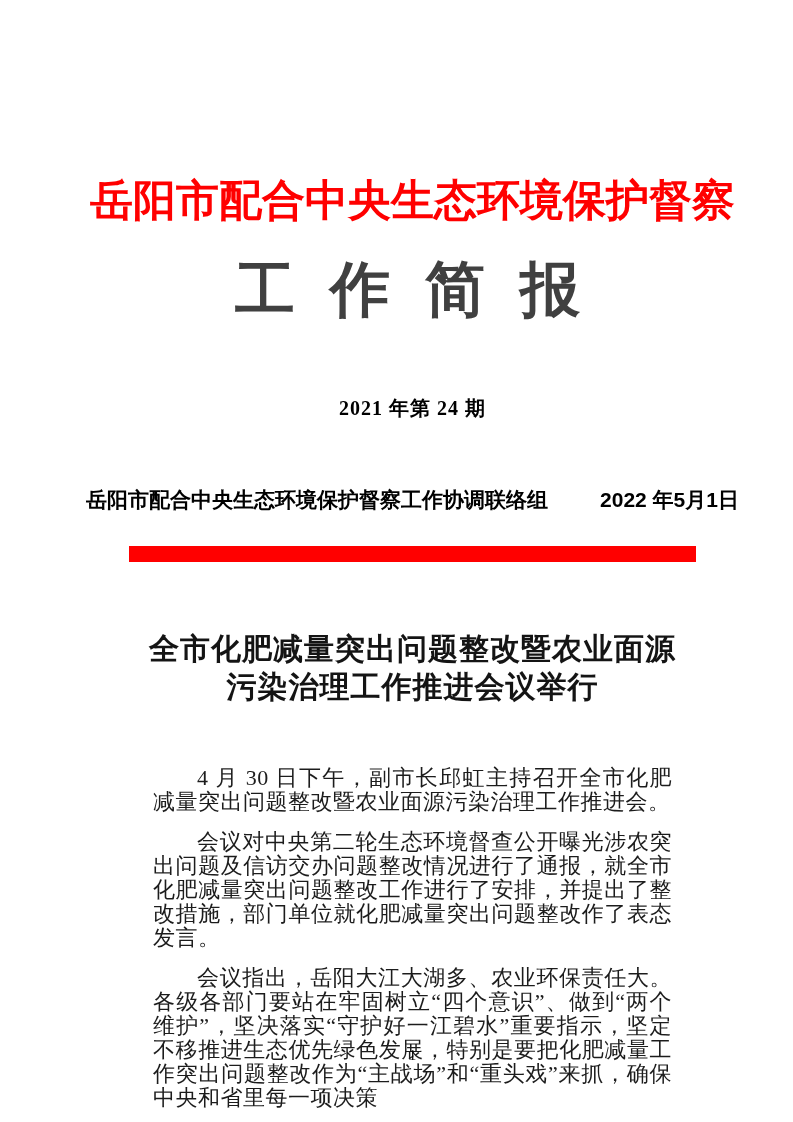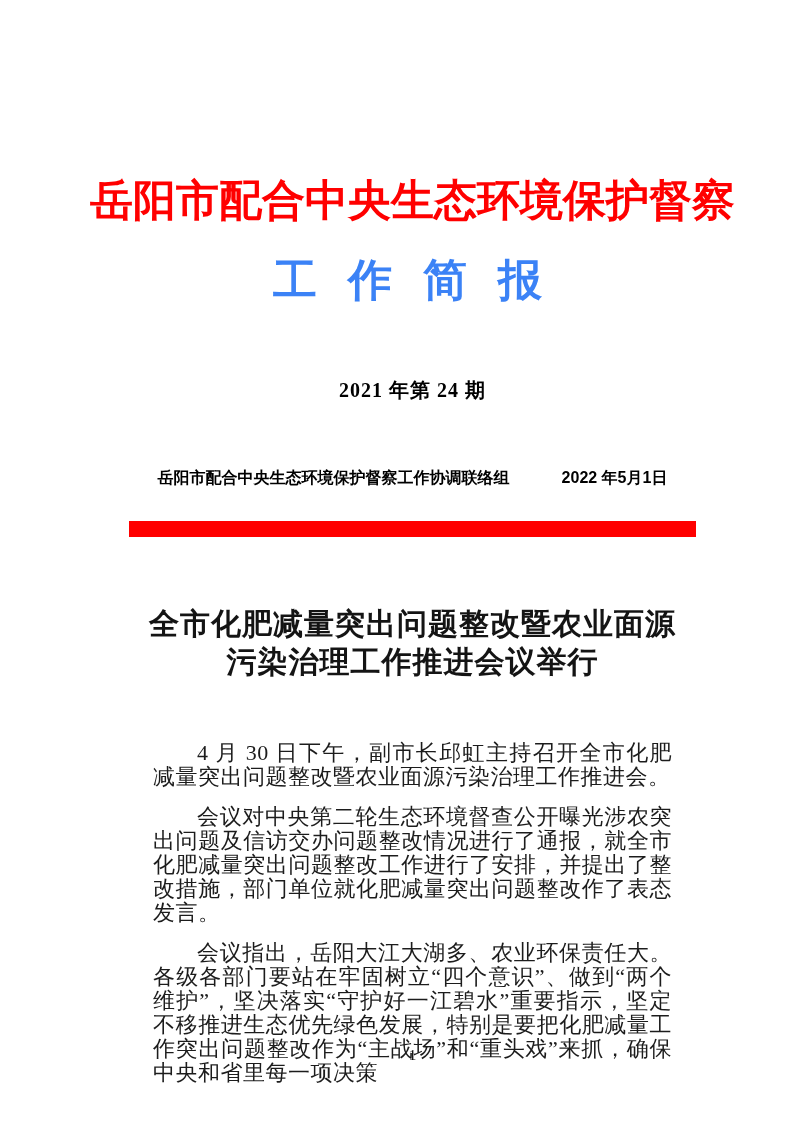--- a/index.html
+++ b/index.html
@@ -19,43 +19,43 @@
     margin-top: 136px;
     font-size: 43px;
     line-height: 1.18;
     font-weight: bold;
     color: #ff0000;
     letter-spacing: 0px;
     white-space: nowrap;
   }
   .masthead-title-2 {
     margin-top: 14px;
-    font-size: 44px;
+    font-size: 60px;
     line-height: 1.1;
     font-weight: bold;
-    color: #3b82f6;
+    color: #404040;
     letter-spacing: 10px;
     white-space: nowrap;
   }
   .issue-line {
     margin-top: 56px;
     font-size: 20px;
     font-weight: bold;
     color: #000000;
     letter-spacing: 1px;
   }
   .org-row {
     margin-top: 40px;
     display: flex;
     justify-content: center;
     align-items: baseline;
     gap: 36px;
     font-family: "Liberation Sans", "DejaVu Sans", sans-serif;
     font-weight: bold;
-    font-size: 16px;
+    font-size: 21px;
     color: #000000;
     white-space: nowrap;
   }
   .red-rule {
     margin: 16px auto 0 auto;
     width: 567px;
     height: 4px;
     background: #ff0000;
   }
   .article {

